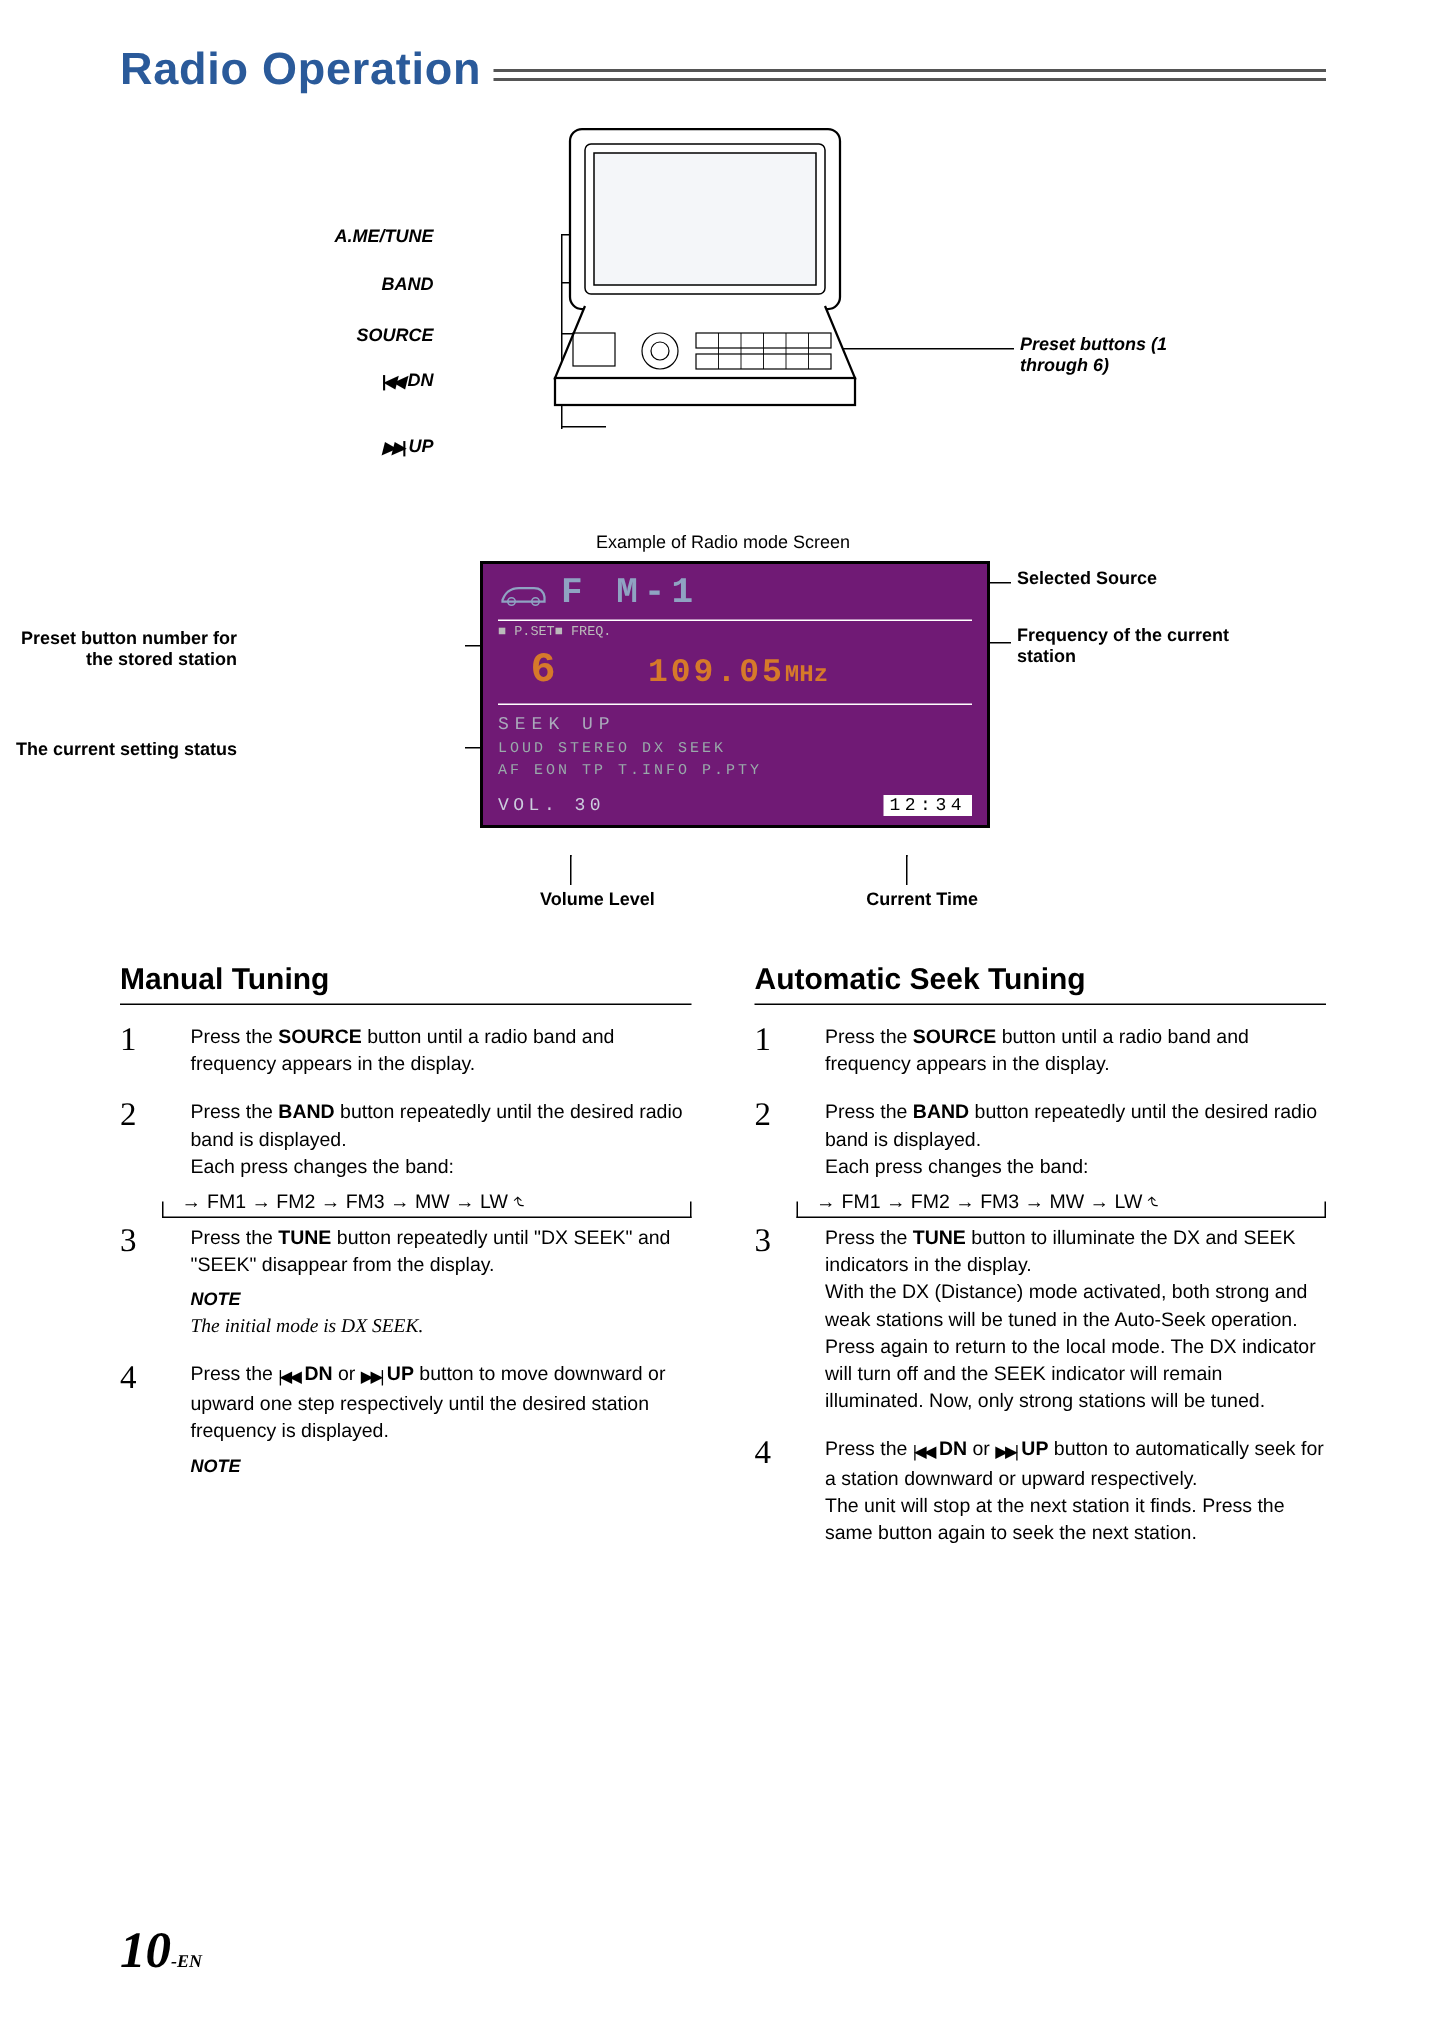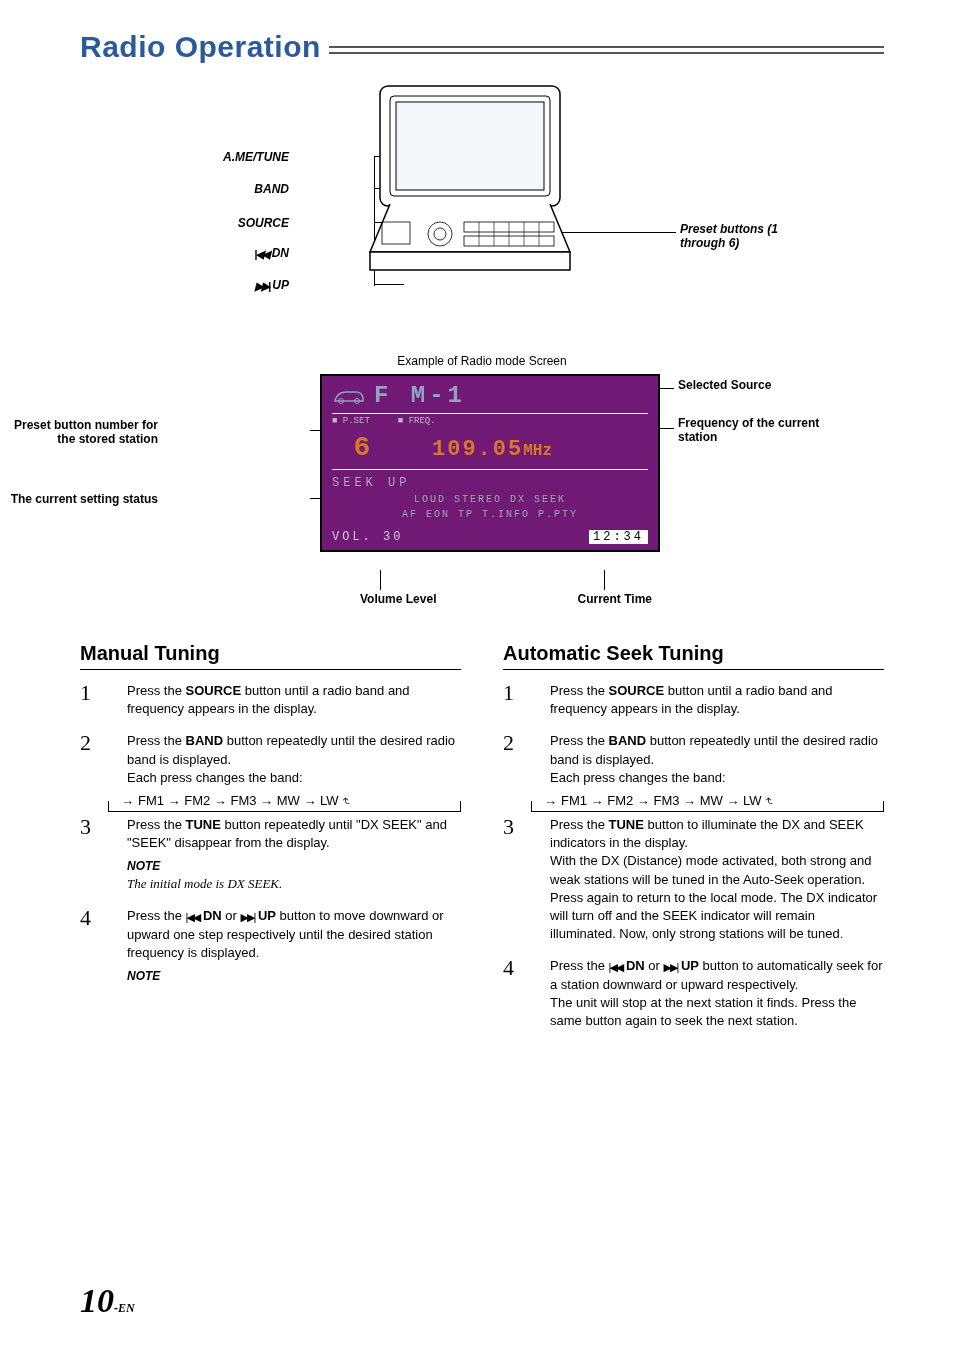--- a/index.html
+++ b/index.html
@@ -99,21 +99,20 @@
   .source-lbl {
     font-size: 24px;
     color: #8fa3c2;
     font-weight: 700;
     letter-spacing: 4px;
     flex: 1;
   }
   .screen-sub {
     display: flex;
     font-size: 9px;
-    gap: 28px;
     padding: 2px 0;
     color: #bbb;
   }
   .screen-sub span::before { content: "■ "; }
   .freq-row {
     display: flex;
     align-items: baseline;
     border-bottom: 1px solid #fff;
     padding: 4px 0 6px 0;
   }
@@ -140,21 +139,20 @@
     font-size: 12px;
     letter-spacing: 4px;
     padding: 6px 0 2px 0;
     color: #aab;
   }
   .status-row {
     font-size: 10px;
     letter-spacing: 2px;
     color: #9aa;
     line-height: 1.5;
-    text-align: center;
   }
   .vol-row {
     display: flex;
     justify-content: space-between;
     font-size: 12px;
     letter-spacing: 3px;
     color: #ccd;
     padding-top: 8px;
   }
   .vol-row .time {
@@ -271,21 +269,21 @@
   <div class="title">Radio Operation</div>
   <div class="title-line"></div>
 </div>
 
 <div class="device-section">
 
   <div class="dev-label left" style="top:68px">A.ME/TUNE</div>
   <div class="dev-label left" style="top:100px">BAND</div>
   <div class="dev-label left" style="top:134px">SOURCE</div>
   <div class="dev-label left" style="top:164px"><span class="ico-prev">|◀◀</span> <span>DN</span></div>
-  <div class="dev-label left" style="top:196px"><span class="ico-next">▶▶|</span> <span>UP</span></div>
+  <div class="dev-label left" style="top:208px"><span class="ico-next">▶▶|</span> <span>UP</span></div>
   <div class="dev-label right" style="top:140px;width:130px;text-align:left">Preset buttons (1 through 6)</div>
 
   <div class="dev-line" style="top:74px;left:360px;width:56px"></div>
   <div class="dev-vline" style="top:74px;left:294px;height:130px"></div>
   <div class="dev-line" style="top:74px;left:294px;width:66px"></div>
   <div class="dev-line" style="top:106px;left:294px;width:46px"></div>
   <div class="dev-line" style="top:140px;left:294px;width:38px"></div>
   <div class="dev-line" style="top:170px;left:294px;width:30px"></div>
   <div class="dev-line" style="top:202px;left:294px;width:30px"></div>
   <div class="dev-line" style="top:150px;left:476px;width:120px"></div>

